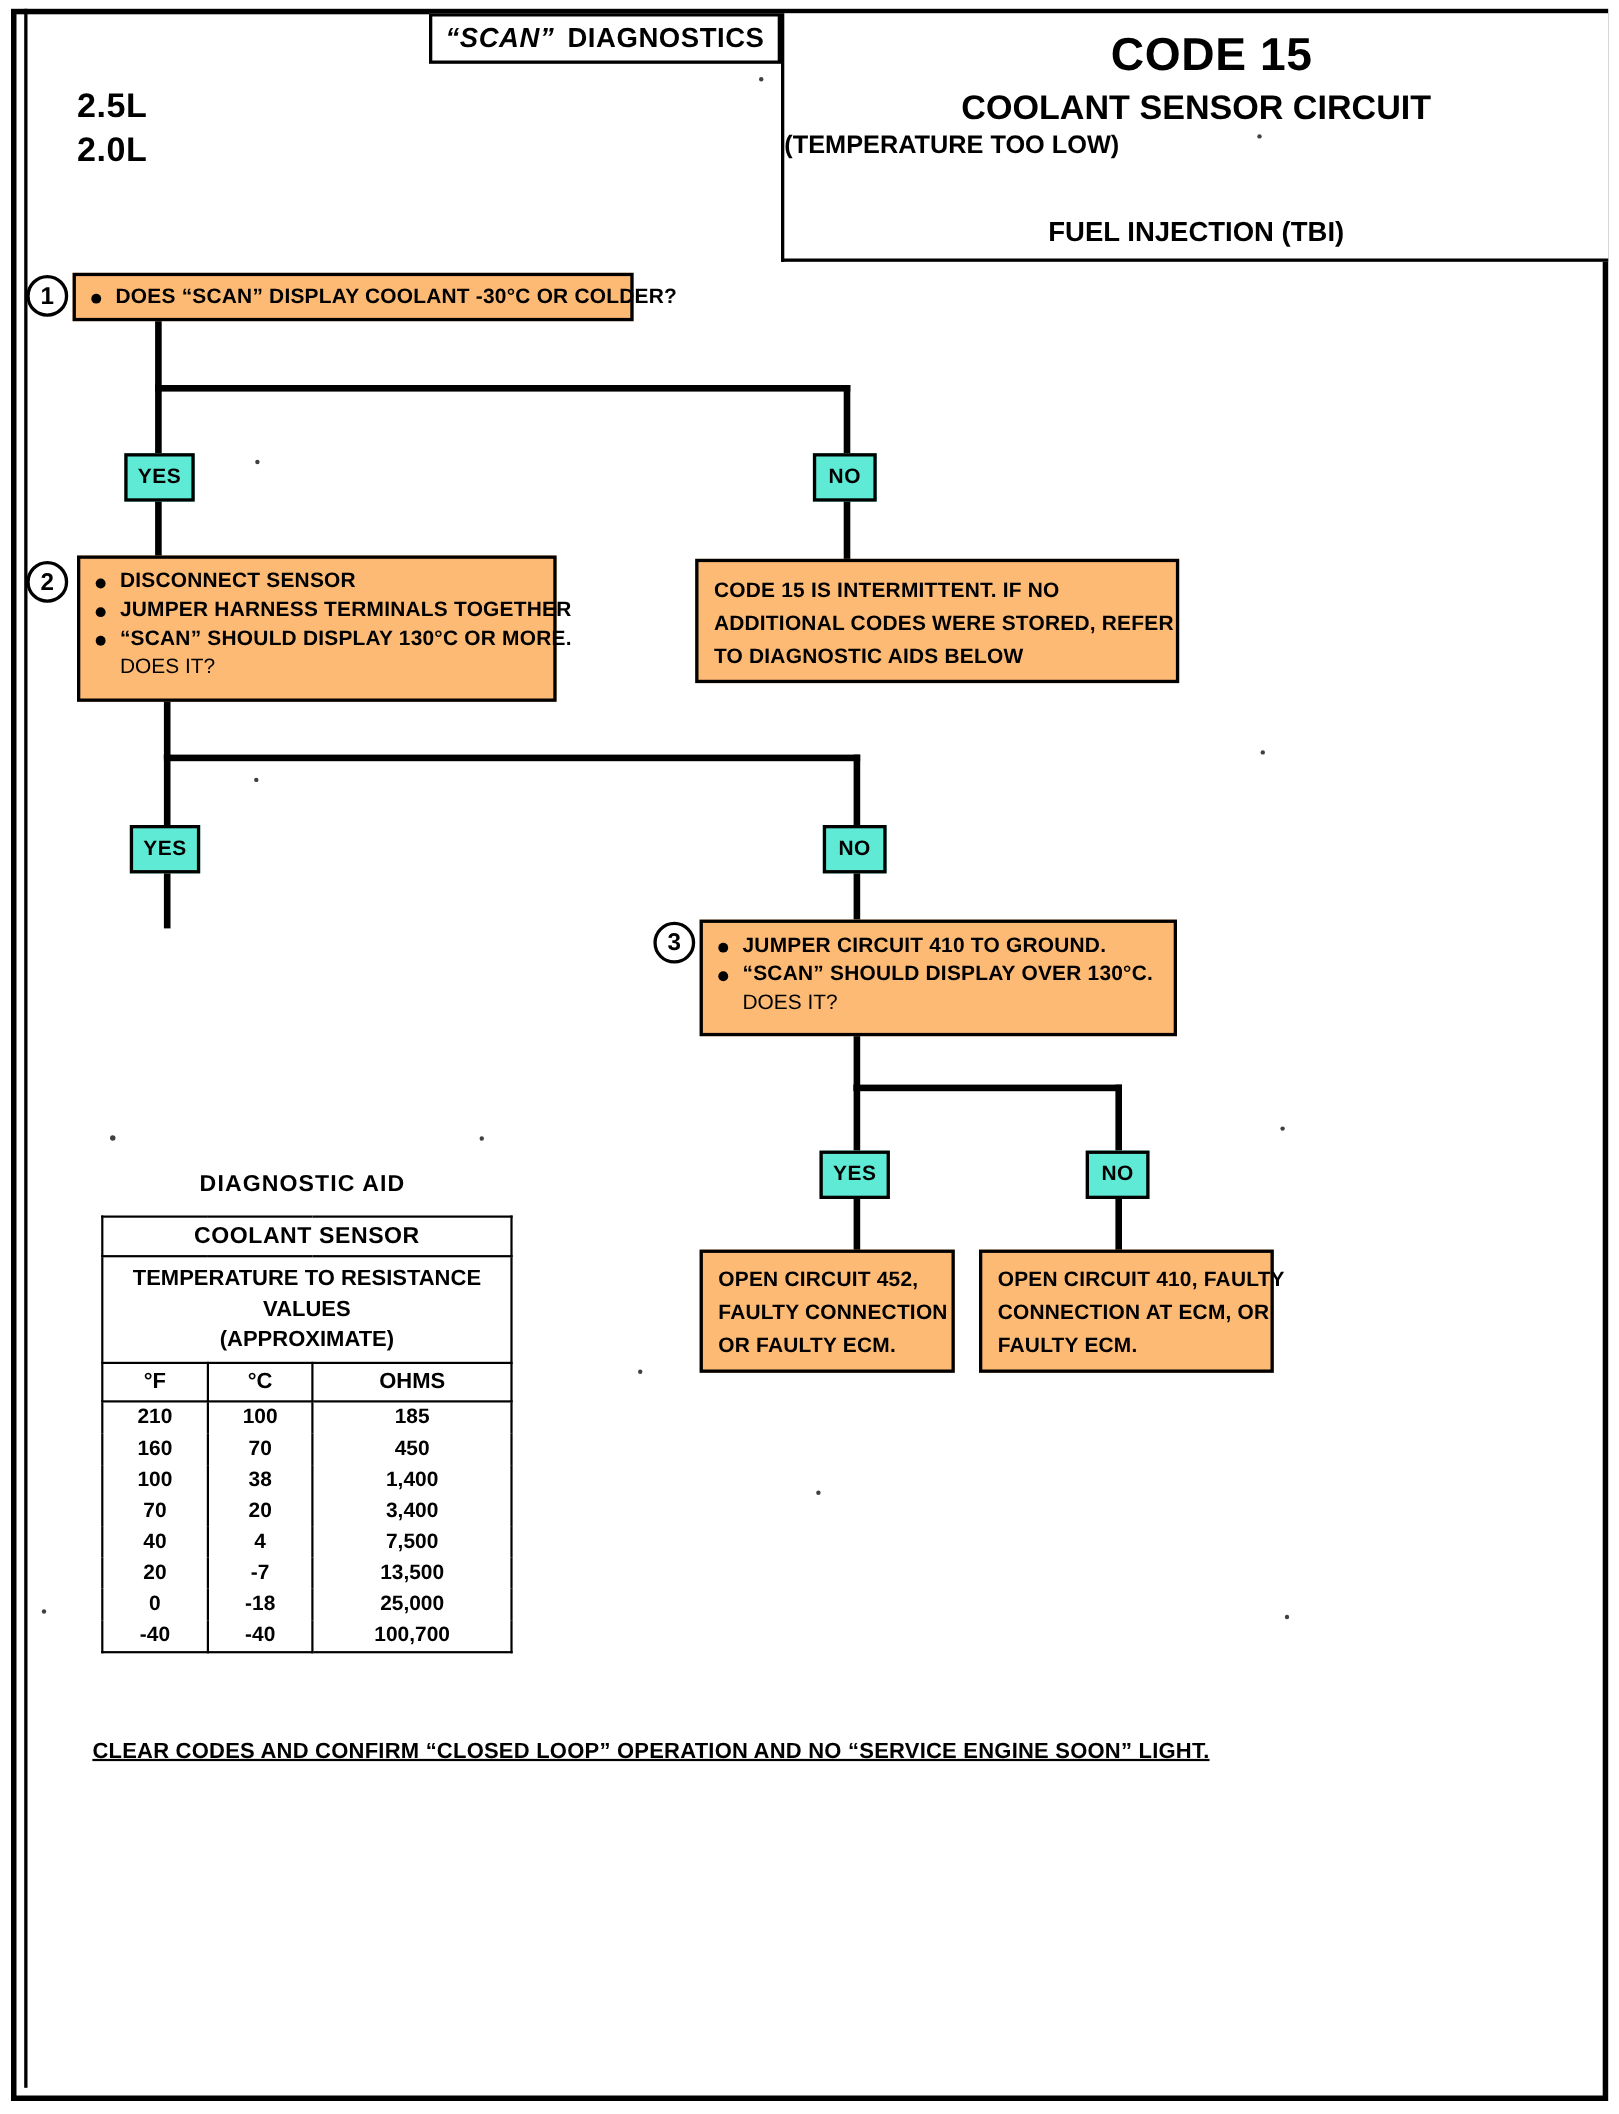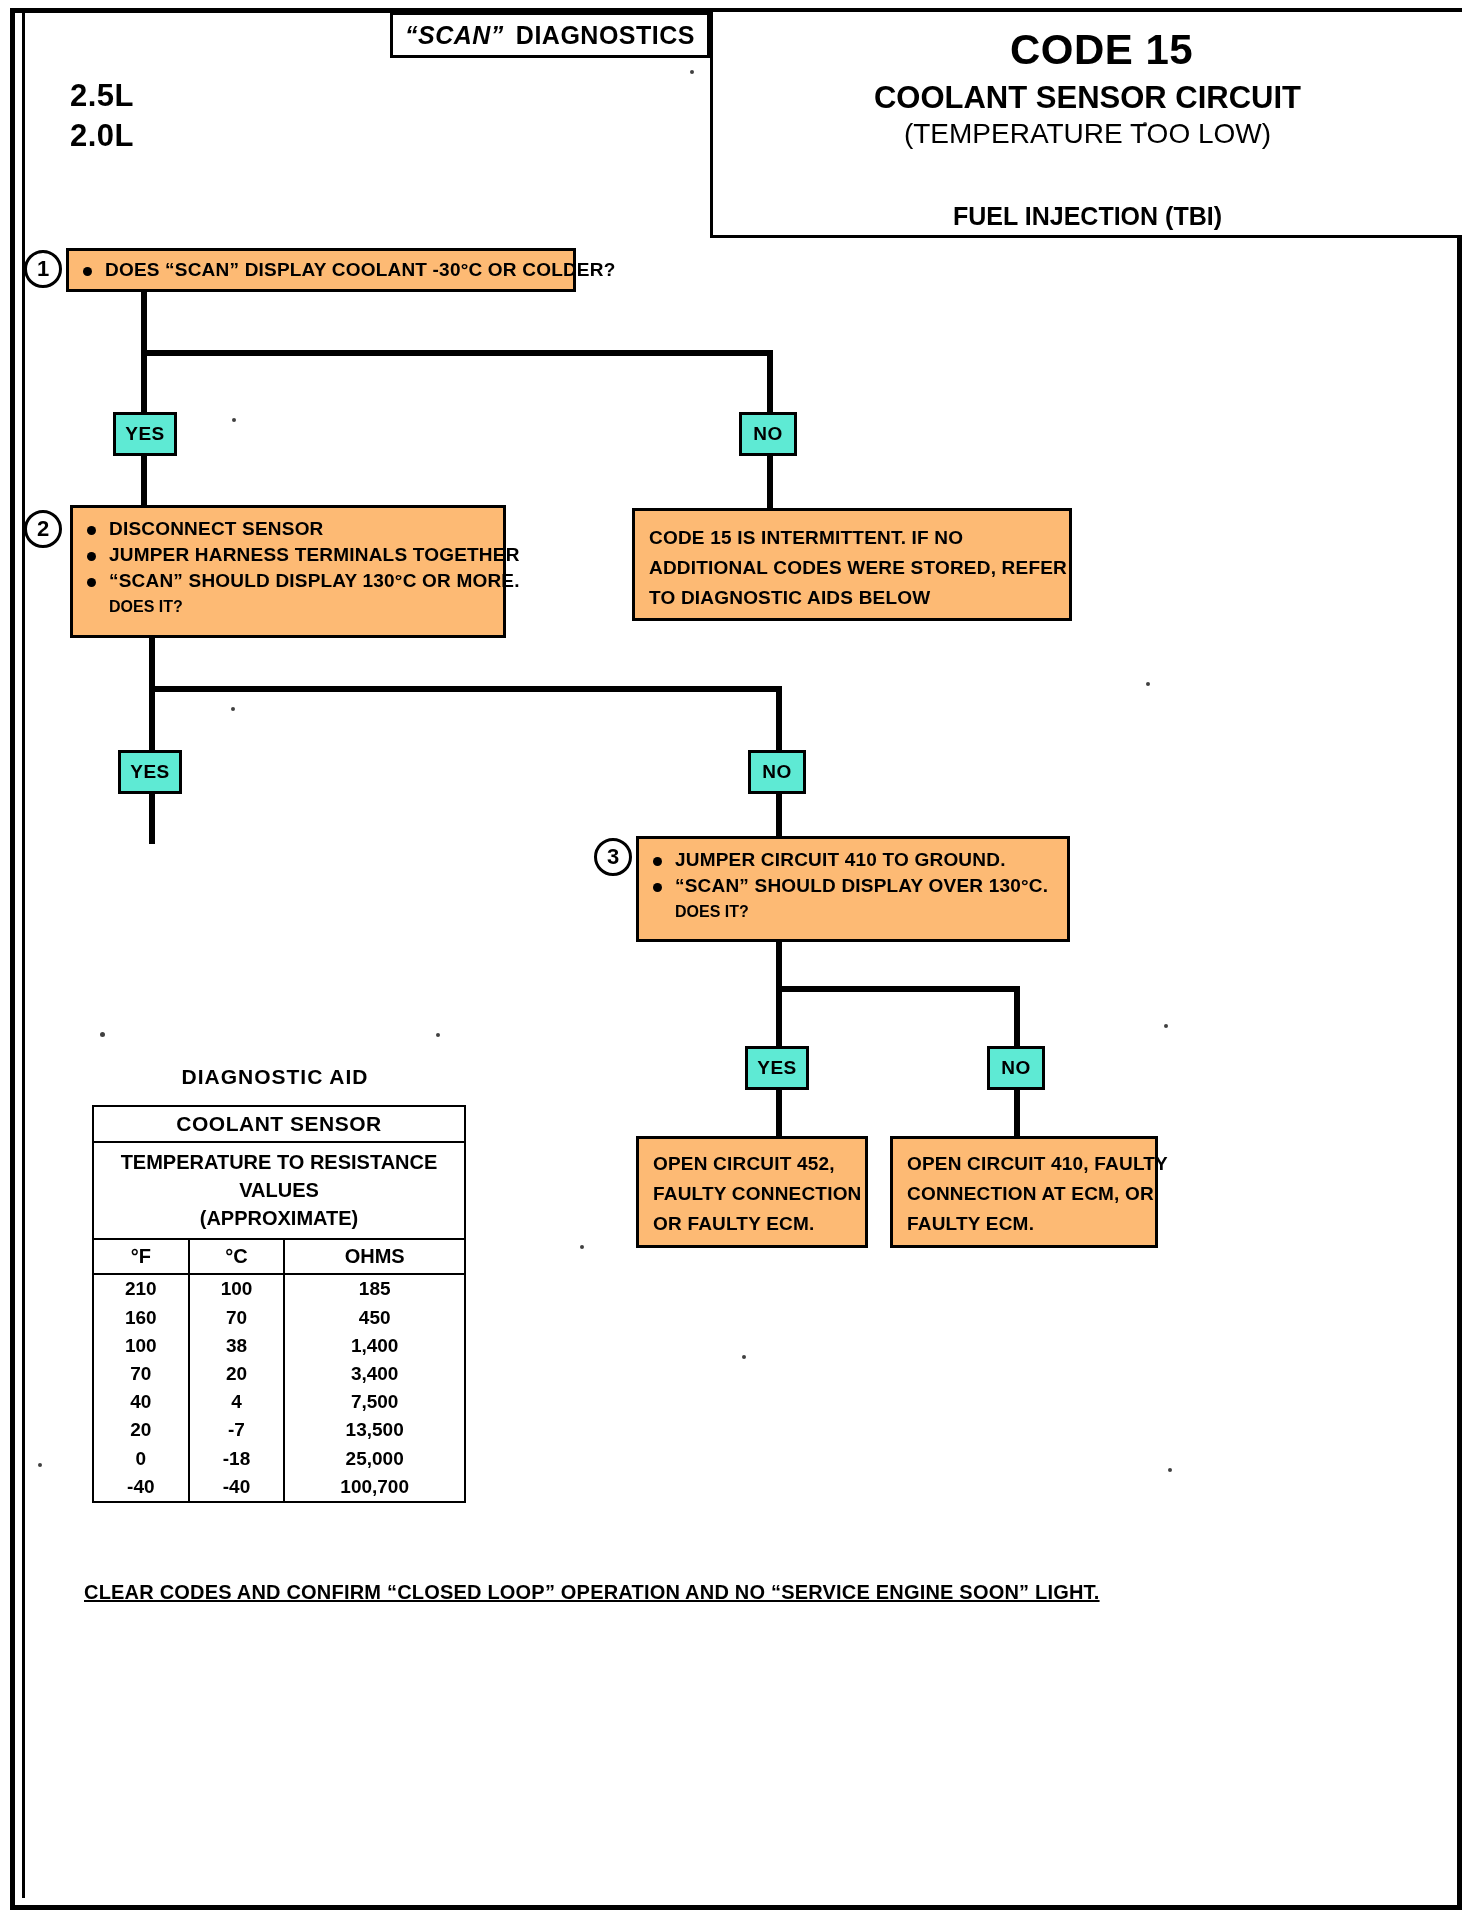--- a/index.html
+++ b/index.html
@@ -68,23 +68,22 @@
     text-align: center;
     letter-spacing: 0.5px;
   }
   .code-sub1 {
     font-weight: bold;
     font-size: 31px;
     text-align: center;
     letter-spacing: 0px;
   }
   .code-sub2 {
-    font-weight: normal;
-    font-size: 28px;
-    text-align: center;
+    font-weight: bold;
+    font-size: 23px;
   }
   .code-sub3 {
     font-weight: bold;
     font-size: 25px;
     text-align: center;
   }
 
   .engine {
     font-weight: bold;
     font-size: 31px;
@@ -132,22 +131,22 @@
     display: inline-block;
     width: 9px;
     height: 9px;
     background: #000;
     border-radius: 50%;
     vertical-align: middle;
   }
   .bullet-text { flex: 1 1 auto; }
   .cont-row {
     display: flex;
-    font-weight: bold;
-    font-size: 16px;
+    font-weight: normal;
+    font-size: 19px;
     line-height: 26px;
     white-space: nowrap;
   }
   .plain-line {
     font-weight: bold;
     font-size: 19px;
     line-height: 30px;
     letter-spacing: 0.2px;
     white-space: nowrap;
   }

